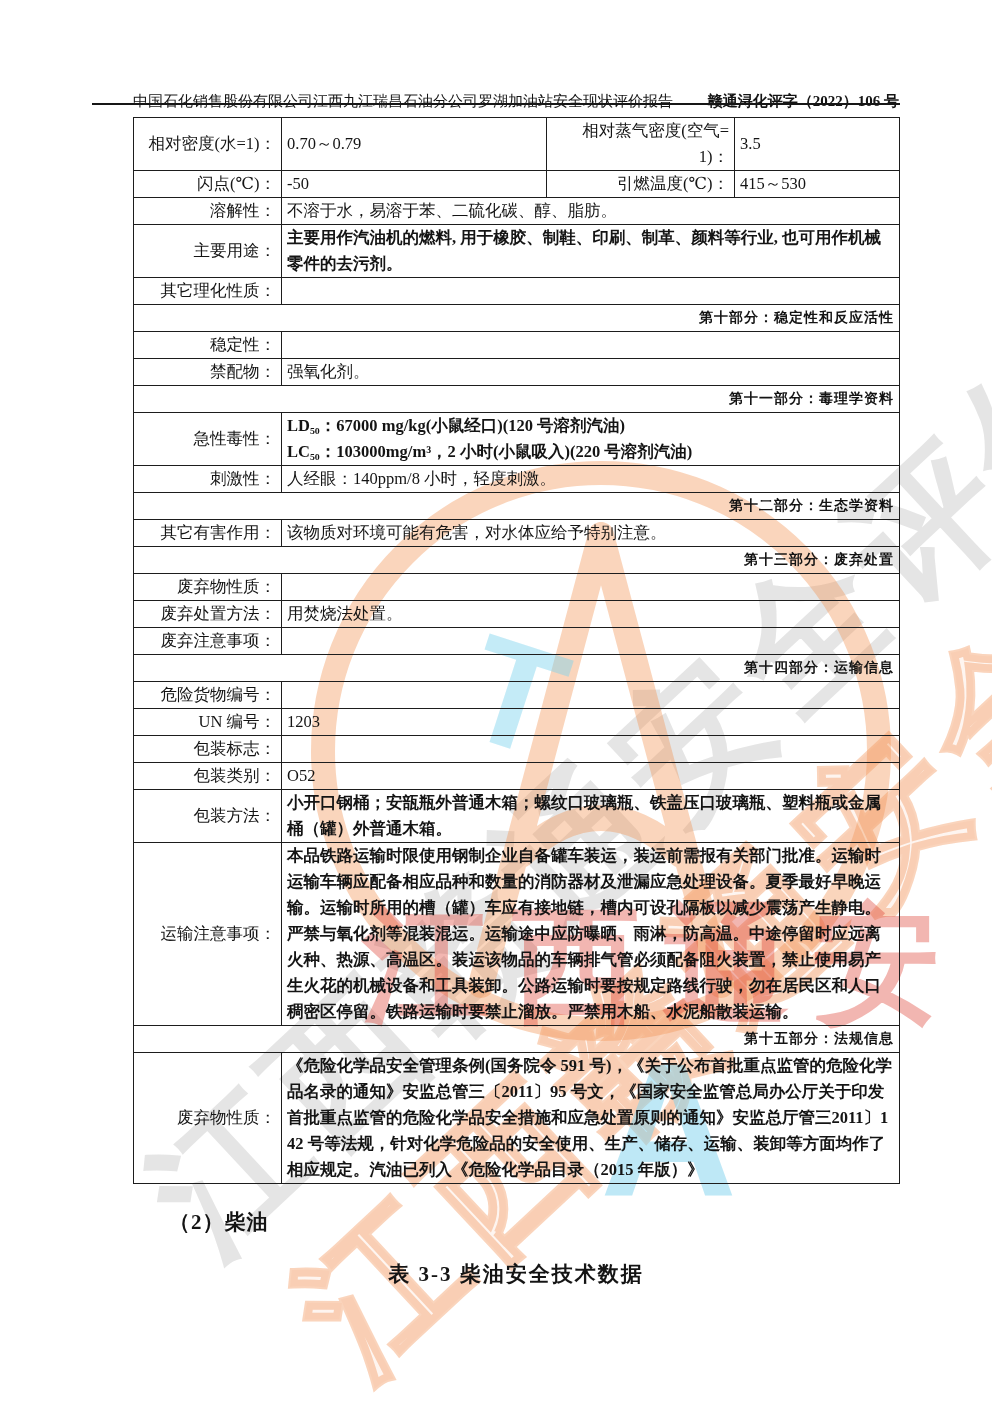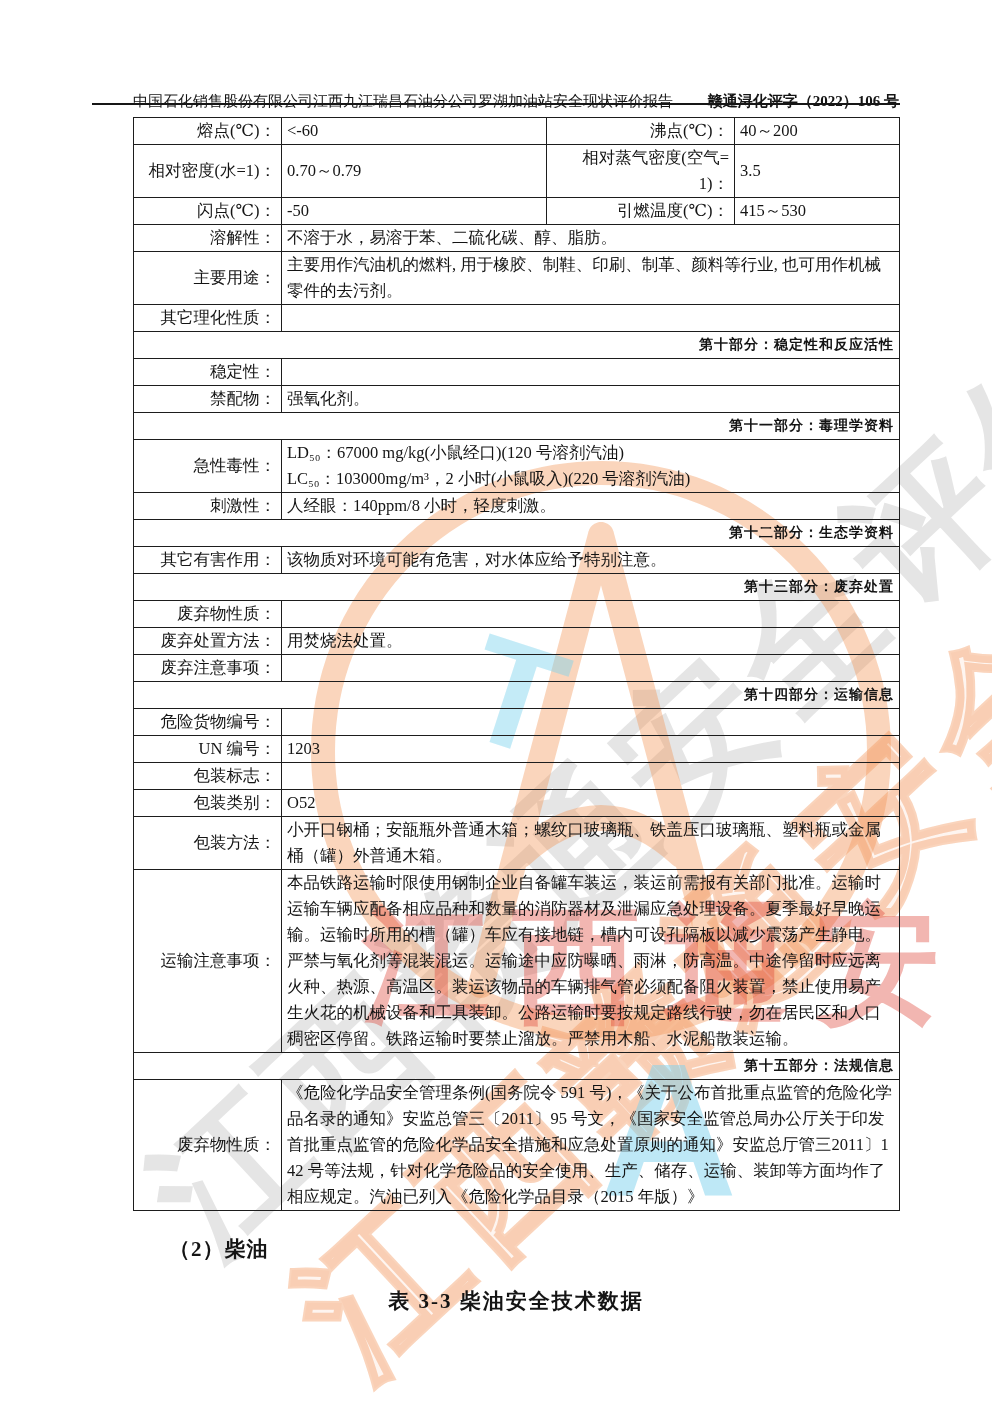--- a/index.html
+++ b/index.html
@@ -48,21 +48,21 @@
   table.msds td{
     border:1px solid #1d1d1d;line-height:26px;height:26px;
     padding:0 5px;vertical-align:middle;background:transparent;word-break:break-all;
   }
   td.lbl{text-align:right;padding-right:5px;}
   td.val{text-align:left;}
   td.sec{
     text-align:right;font-weight:bold;background:rgba(236,236,236,0.93);
     font-size:14px;letter-spacing:1px;
   }
-  td.multi{line-height:26px;padding:1px 6px;}
+  td.multi{line-height:26px;padding:1px 6px;font-weight:bold;}
   
   .subheading{margin:24px 0 0 36px;font-size:21px;font-weight:bold;letter-spacing:1px;}
   .caption{margin-top:24px;text-align:center;font-size:21px;font-weight:bold;letter-spacing:2px;}
 </style>
 </head>
 <body>
 
 <div class="page">
 
   <div class="watermark">
@@ -86,26 +86,20 @@
   <div class="content">
     <table class="msds">
       <colgroup>
           <col style="width:148px">
           <col style="width:265px">
           <col style="width:188px">
           <col style="width:165px">
         </colgroup>
       <tbody>
         <tr>
-          <td class="lbl">熔点(℃)：</td>
-          <td class="val">&lt;-60</td>
-          <td class="lbl">沸点(℃)：</td>
-          <td class="val">40～200</td>
-        </tr>
-        <tr>
           <td class="lbl">相对密度(水=1)：</td>
           <td class="val">0.70～0.79</td>
           <td class="lbl">相对蒸气密度(空气=1)：</td>
           <td class="val">3.5</td>
         </tr>
         <tr>
           <td class="lbl">闪点(℃)：</td>
           <td class="val">-50</td>
           <td class="lbl">引燃温度(℃)：</td>
           <td class="val">415～530</td>

